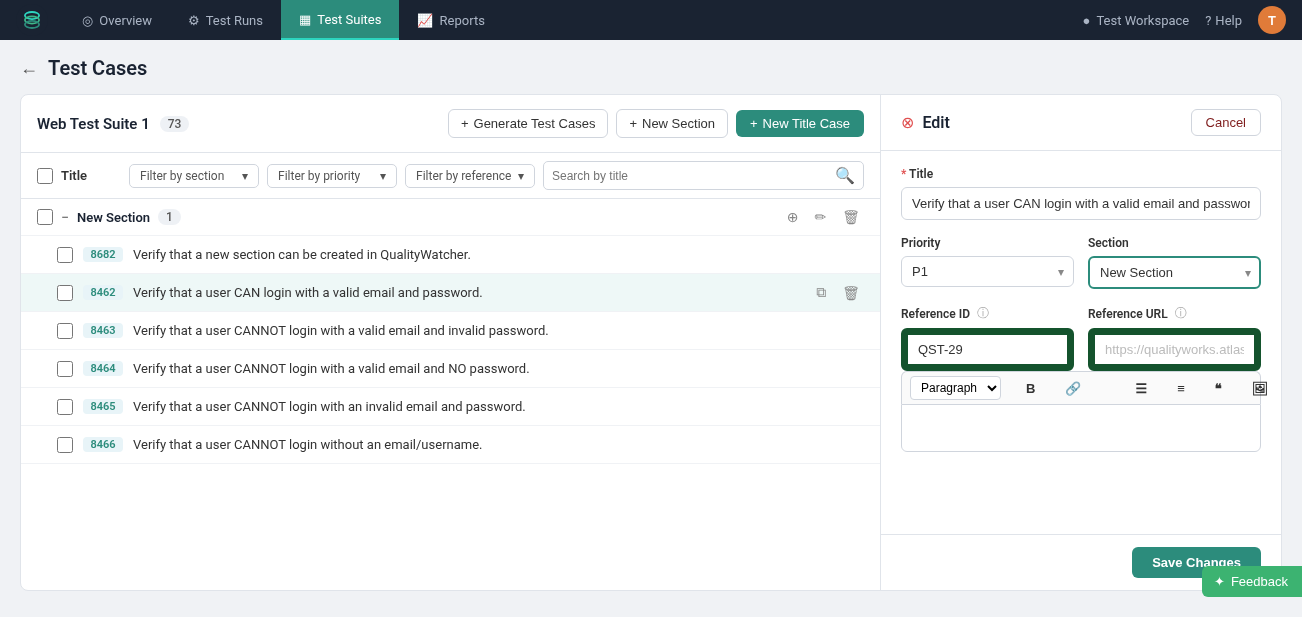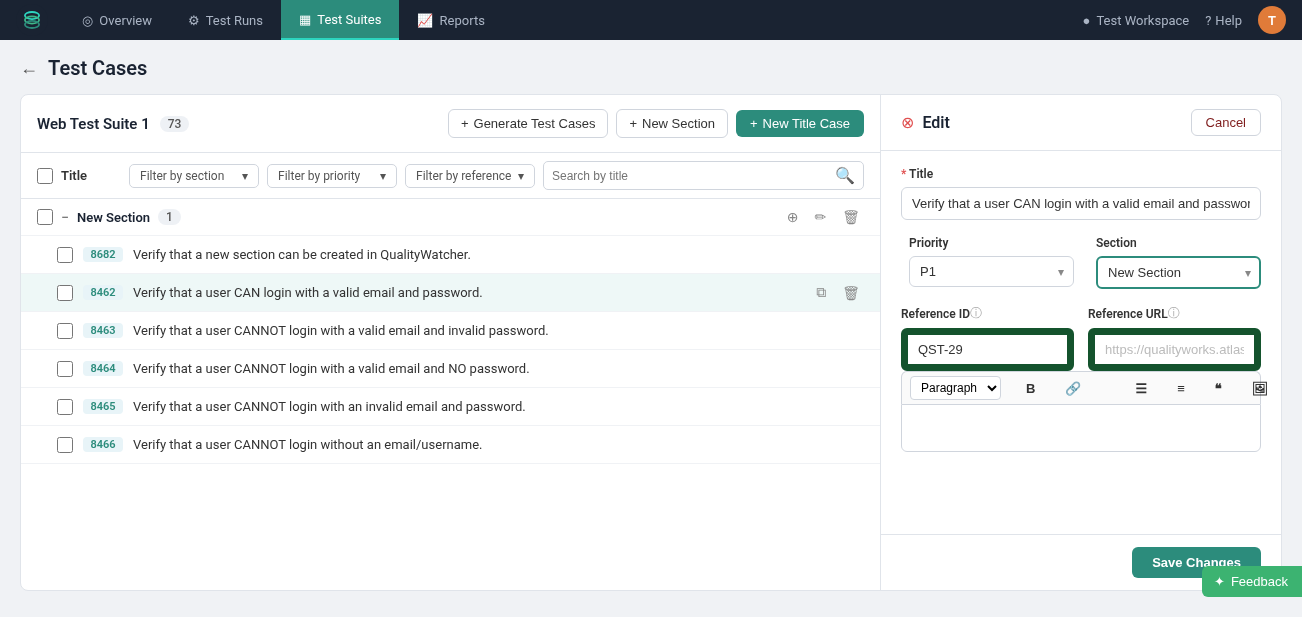--- a/index.html
+++ b/index.html
@@ -181,21 +181,21 @@
     .field-group { margin-bottom: 16px; }
     .field-label {
       font-size: 12px; font-weight: 600; color: #333; margin-bottom: 6px; display: block;
     }
     .field-label .required { color: #e05050; }
     .field-input {
       width: 100%; border: 1px solid #d0d5dd; border-radius: 6px;
       padding: 8px 10px; font-size: 13px; color: #333; outline: none;
     }
     .two-col { display: flex; gap: 14px; }
-    .two-col .field-group { flex: 1; margin-left: 8px; }
+    .two-col .field-group { flex: 1; }
     .select-field {
       width: 100%; border: 1px solid #d0d5dd; border-radius: 6px;
       padding: 7px 10px; font-size: 13px; color: #333; background: #fff;
       appearance: none; outline: none; cursor: pointer;
     }
     .select-wrapper {
       position: relative;
     }
     .select-wrapper::after {
       content: '▾'; position: absolute; right: 10px; top: 50%; transform: translateY(-50%);
@@ -209,21 +209,21 @@
       padding: 7px 10px; font-size: 13px; color: #333; background: #fff;
       appearance: none; outline: none; cursor: pointer;
     }
     .section-select-wrapper::after {
       content: '▾'; position: absolute; right: 10px; top: 50%; transform: translateY(-50%);
       color: #888; pointer-events: none; font-size: 12px;
     }
     .ref-row { display: flex; gap: 14px; }
     .ref-group { flex: 1; }
     .ref-label-row {
-      display: flex; align-items: center; gap: 0; margin-bottom: 6px;
+      display: flex; align-items: center; gap: 7px; margin-bottom: 6px;
     }
     .ref-label { font-size: 12px; font-weight: 600; color: #333; }
     .info-icon { color: #aaa; font-size: 12px; cursor: pointer; }
     .ref-input {
       width: 100%; border: 7px solid #14532d; border-radius: 6px;
       padding: 7px 10px; font-size: 13px; color: #333; outline: none;
     }
     .ref-input::placeholder { color: #bbb; }
 
     

